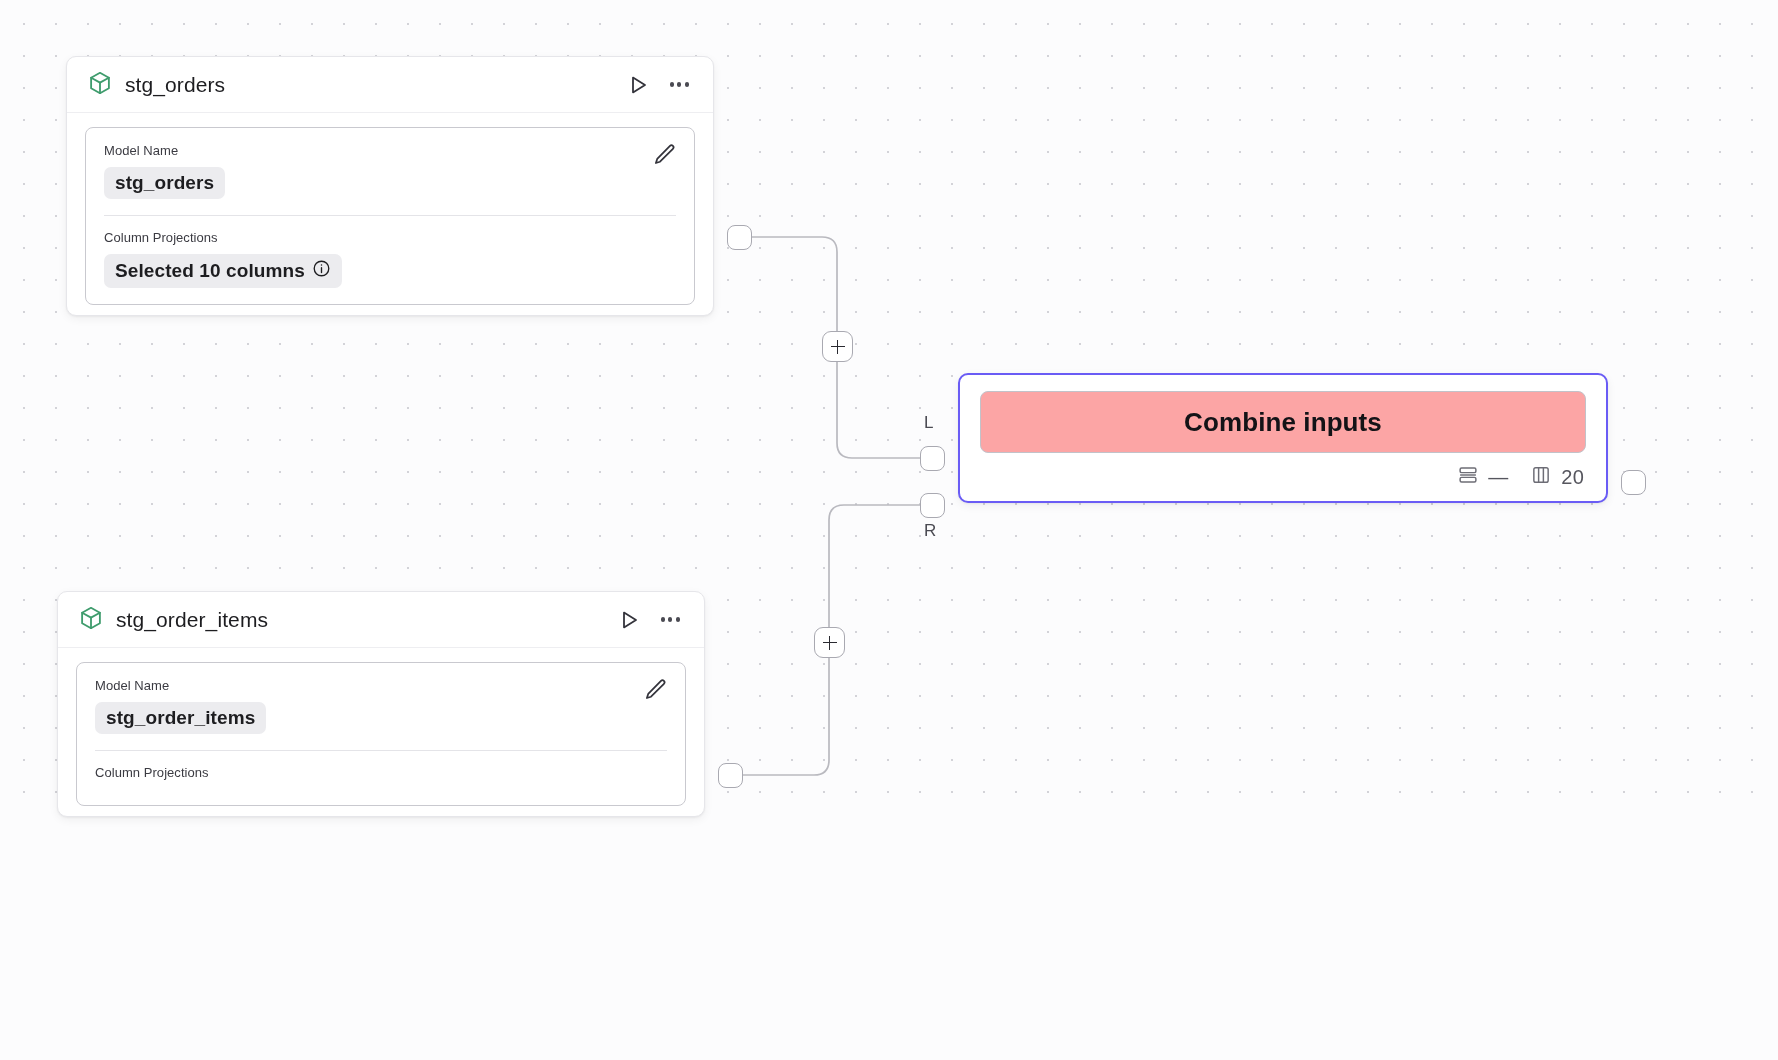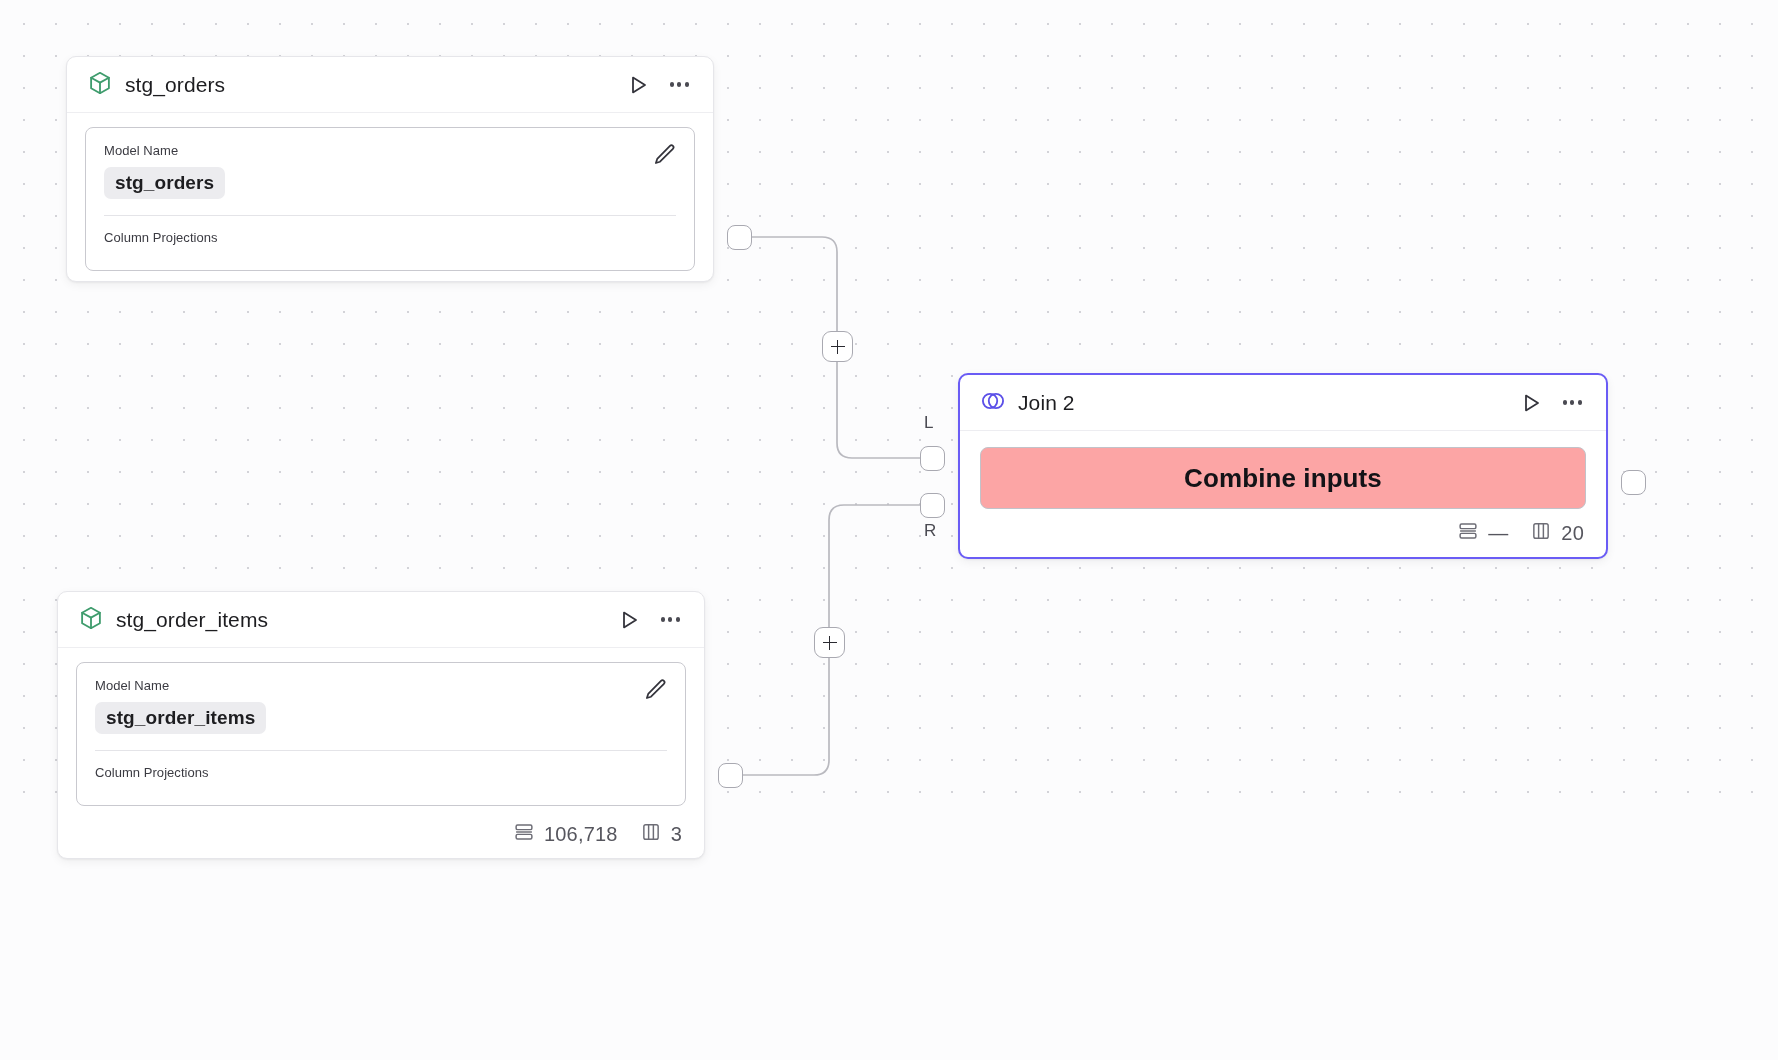--- a/index.html
+++ b/index.html
@@ -253,20 +253,30 @@
             <path d="M16.6 3.6a1.9 1.9 0 0 1 2.7 2.7L7.4 18.2 3.6 19.4l1.2-3.8z"></path>
           </svg>
         </span>
 
         <div class="field-label">Model Name</div>
         <span class="chip">stg_orders</span>
 
         <div class="divider"></div>
 
         <div class="field-label">Column Projections</div>
+        <span class="chip">
+          <span>Selected 10 columns</span>
+          <span class="icon">
+            <svg width="19" height="19" viewBox="0 0 24 24" fill="none" stroke="#1d1d20" stroke-width="1.7" stroke-linecap="round">
+              <circle cx="12" cy="12" r="9.2"></circle>
+              <path d="M12 11v6"></path>
+                <circle cx="12" cy="7.6" r=".95" fill="#1d1d20" stroke="none"></circle>
+            </svg>
+          </span>
+        </span>
       </div>
     </div>
 
   </div>
 
   <div class="port" style="left:727px; top:225px;"></div>
 
   <button class="edge-add" style="left:822px; top:331px;">
     <span class="plus-h"></span>
       <span class="plus-v"></span>
@@ -310,89 +320,45 @@
 
         <div class="field-label">Model Name</div>
         <span class="chip">stg_order_items</span>
 
         <div class="divider"></div>
 
         <div class="field-label">Column Projections</div>
       </div>
     </div>
 
+  </div>
+
+  <div class="port" style="left:718px; top:763px;"></div>
+
+  <button class="edge-add" style="left:814px; top:627px;">
+    <span class="plus-h"></span>
+      <span class="plus-v"></span>
+  </button>
+
+  <div class="node join" style="left:958px; top:373px; width:650px;">
+
+
+    <div class="node-body" style="padding:16px 20px 6px 20px;">
+      <button class="combine-btn">Combine inputs</button>
+    </div>
+
     <div class="node-footer">
       <span class="stat">
         <span class="icon">
           <svg width="22" height="22" viewBox="0 0 24 24" fill="none" stroke="#6d6d76" stroke-width="1.6" stroke-linejoin="round">
             <rect x="3.4" y="4.4" width="17.2" height="5" rx="1.6"></rect>
             <rect x="3.4" y="14.6" width="17.2" height="5" rx="1.6"></rect>
             <path d="M3.4 12h17.2"></path>
           </svg>
         </span>
-        <span>106,718</span>
-      </span>
-      <span class="stat">
-        <span class="icon">
-          <svg width="22" height="22" viewBox="0 0 24 24" fill="none" stroke="#6d6d76" stroke-width="1.6" stroke-linejoin="round">
-            <rect x="4.2" y="4" width="15.6" height="16" rx="2"></rect>
-            <path d="M9.4 4v16M14.6 4v16"></path>
-          </svg>
-        </span>
-        <span>3</span>
-      </span>
-    </div>
-  </div>
-
-  <div class="port" style="left:718px; top:763px;"></div>
-
-  <button class="edge-add" style="left:814px; top:627px;">
-    <span class="plus-h"></span>
-      <span class="plus-v"></span>
-  </button>
-
-  <div class="node join" style="left:958px; top:373px; width:650px;">
-
-    <div class="node-header">
-      <span class="icon">
-        <svg width="26" height="26" viewBox="0 0 24 24" fill="none" stroke="#5b4fe8" stroke-width="1.7">
-          <circle cx="9.3" cy="12" r="6.6"></circle>
-          <circle cx="14.7" cy="12" r="6.6"></circle>
-        </svg>
-      </span>
-      <span class="node-title">Join 2</span>
-      <div class="hdr-actions">
-        <button class="icon-btn">
-          <svg width="24" height="24" viewBox="0 0 24 24" fill="none" stroke="#33333b" stroke-width="1.8" stroke-linejoin="round">
-            <path d="M7 4.6 19 12 7 19.4z"></path>
-          </svg>
-        </button>
-        <button class="icon-btn">
-          <span class="dots-icon">
-              <i></i>
-              <i></i>
-              <i></i>
-            </span>
-        </button>
-      </div>
-    </div>
-
-    <div class="node-body" style="padding:16px 20px 6px 20px;">
-      <button class="combine-btn">Combine inputs</button>
-    </div>
-
-    <div class="node-footer">
-      <span class="stat">
-        <span class="icon">
-          <svg width="22" height="22" viewBox="0 0 24 24" fill="none" stroke="#6d6d76" stroke-width="1.6" stroke-linejoin="round">
-            <rect x="3.4" y="4.4" width="17.2" height="5" rx="1.6"></rect>
-            <rect x="3.4" y="14.6" width="17.2" height="5" rx="1.6"></rect>
-            <path d="M3.4 12h17.2"></path>
-          </svg>
-        </span>
         <span>—</span>
       </span>
       <span class="stat">
         <span class="icon">
           <svg width="22" height="22" viewBox="0 0 24 24" fill="none" stroke="#6d6d76" stroke-width="1.6" stroke-linejoin="round">
             <rect x="4.2" y="4" width="15.6" height="16" rx="2"></rect>
             <path d="M9.4 4v16M14.6 4v16"></path>
           </svg>
         </span>
         <span>20</span>

